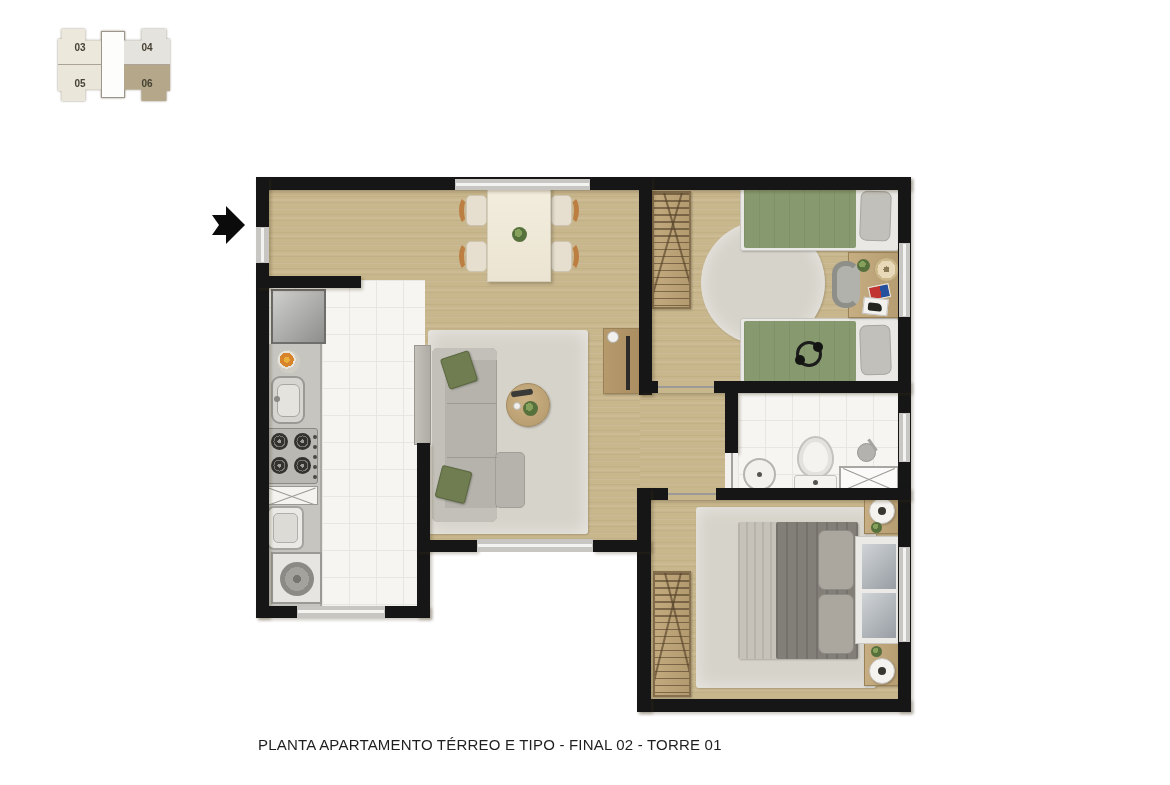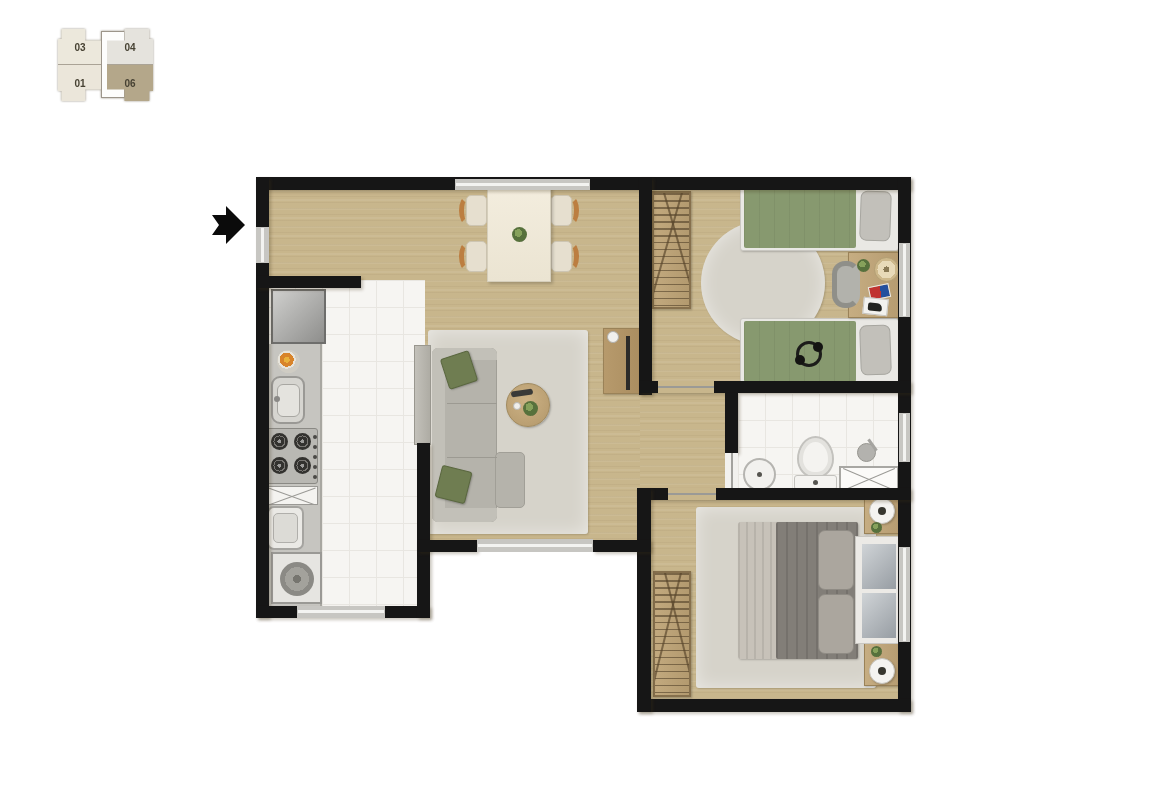--- a/index.html
+++ b/index.html
@@ -57,24 +57,24 @@
 </head>
 <body>
 
 <div id="stage">
 
   <div class="abs" style="left:55px;top:18px;width:120px;height:92px;filter:drop-shadow(0 0 1px #9a9386);">
     <div class="kblock" style="left:3px;top:11px;width:44px;height:72px;clip-path:polygon(8% 0,62% 0,62% 16%,100% 16%,100% 84%,62% 84%,62% 100%,8% 100%,8% 86%,0 86%,0 14%,8% 14%);">
       <div class="abs" style="left:0;top:0;width:100%;height:50%;background:var(--unit-cream,#ece8dc);border-bottom:1px solid #aaa396;"></div>
       <div class="abs" style="left:0;top:50%;width:100%;height:50%;background:#ebe6da;"></div>
       <div class="kul" style="top:6px;height:24px;">03</div>
-      <div class="kul" style="top:42px;height:24px;">01</div>
+      <div class="kul" style="top:42px;height:24px;">05</div>
     </div>
     <div class="abs" style="left:46px;top:13px;width:24px;height:67px;background:#fdfdfc;border:1px solid #9c958a;"></div>
-    <div class="kblock" style="left:52px;top:11px;width:46px;height:72px;clip-path:polygon(0 16%,38% 16%,38% 0,92% 0,92% 14%,100% 14%,100% 86%,92% 86%,92% 100%,38% 100%,38% 84%,0 84%);">
+    <div class="kblock" style="left:69px;top:11px;width:46px;height:72px;clip-path:polygon(0 16%,38% 16%,38% 0,92% 0,92% 14%,100% 14%,100% 86%,92% 86%,92% 100%,38% 100%,38% 84%,0 84%);">
       <div class="abs" style="left:0;top:0;width:100%;height:50%;background:var(--unit-gray,#e5e3dd);border-bottom:1px solid #aaa396;"></div>
       <div class="abs" style="left:0;top:50%;width:100%;height:50%;background:var(--unit-highlight,#b4a78a);"></div>
       <div class="kul" style="top:6px;height:24px;">04</div>
       <div class="kul" style="top:42px;height:24px;">06</div>
     </div>
   </div>
 
   <svg class="abs" style="left:212px;top:205px;z-index:20;" width="34" height="40" viewBox="0 0 34 40">
     <polygon points="0,10 14,10 14,1 33,20 14,39 14,30 0,30 7,20" fill="#0b0b0b"></polygon>
   </svg>
@@ -220,14 +220,15 @@
     <div class="abs" style="left:6px;top:7px;width:34px;height:45px;background:linear-gradient(135deg,#d0d4d7,#979da3);"></div>
     <div class="abs" style="left:6px;top:56px;width:34px;height:45px;background:linear-gradient(135deg,#d0d4d7,#979da3);"></div>
   </div>
   <div class="abs woodfurn" style="left:864px;top:496px;width:37px;height:38px;"></div>
   <div class="abs lamp" style="left:869px;top:498px;width:26px;height:26px;"></div>
   <div class="abs plant" style="left:871px;top:522px;width:11px;height:11px;"></div>
   <div class="abs woodfurn" style="left:864px;top:641px;width:37px;height:45px;"></div>
   <div class="abs plant" style="left:871px;top:646px;width:11px;height:11px;"></div>
   <div class="abs lamp" style="left:869px;top:658px;width:26px;height:26px;"></div>
 
+  <div id="caption" class="abs" style="left:258px;top:736px;">PLANTA APARTAMENTO TÉRREO E TIPO - FINAL 02 - TORRE 01</div>
 
 </div>
 
 </body></html>

